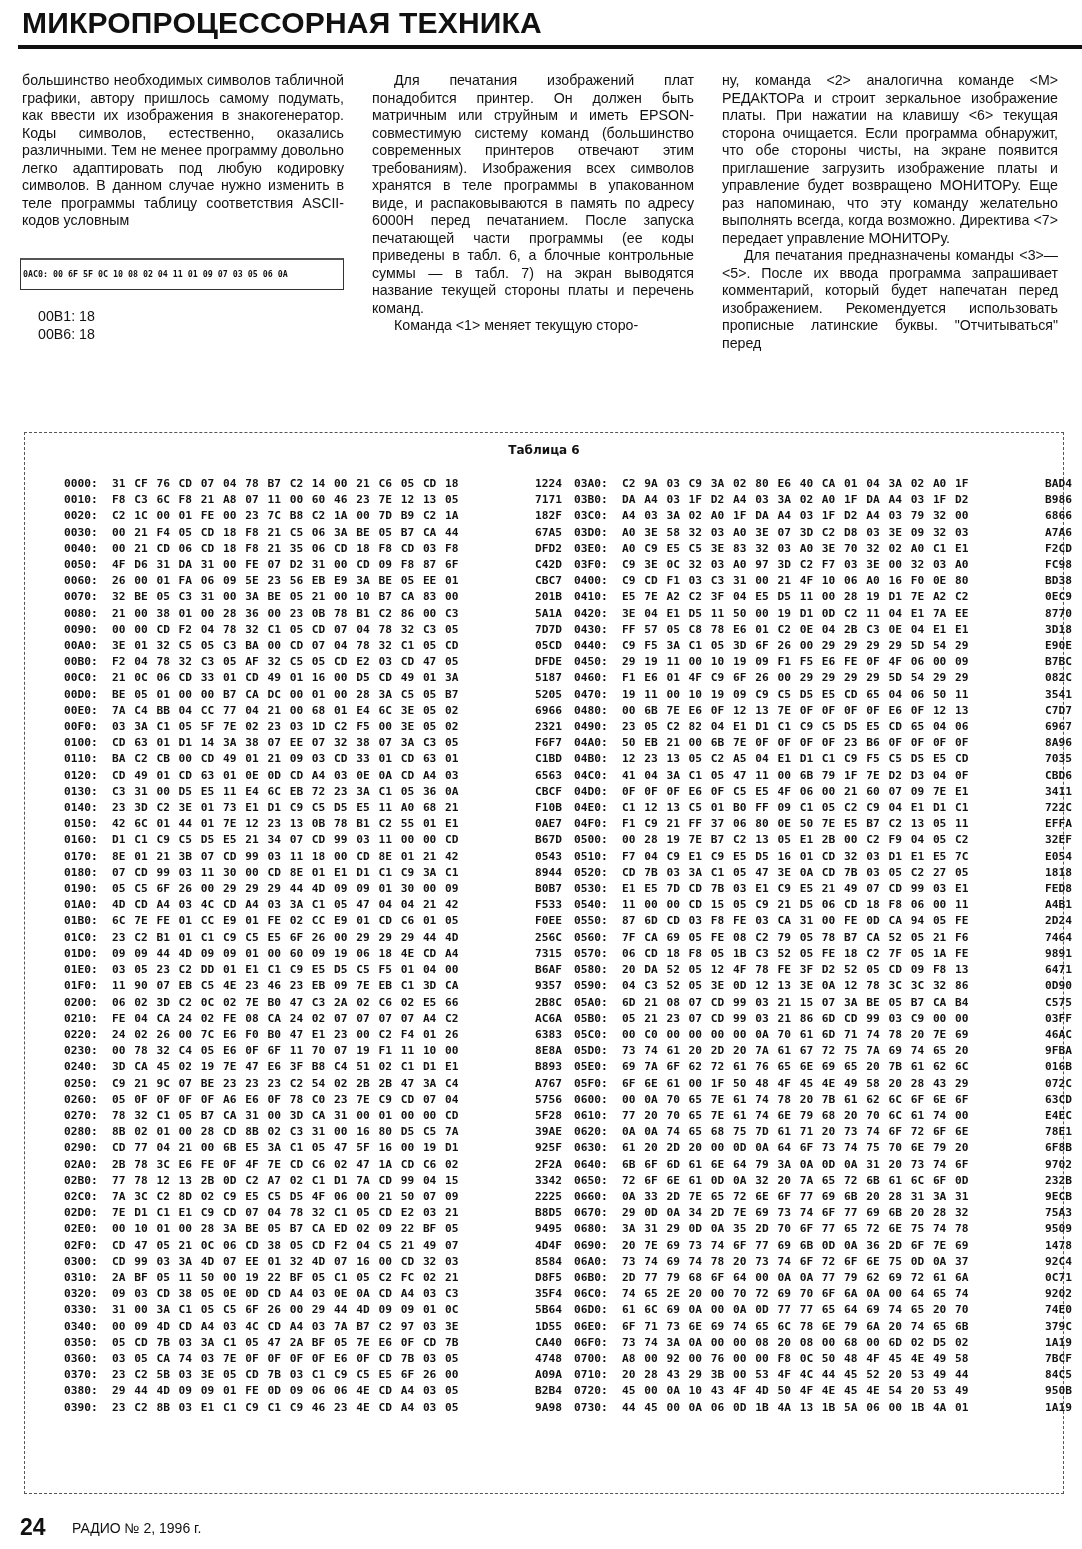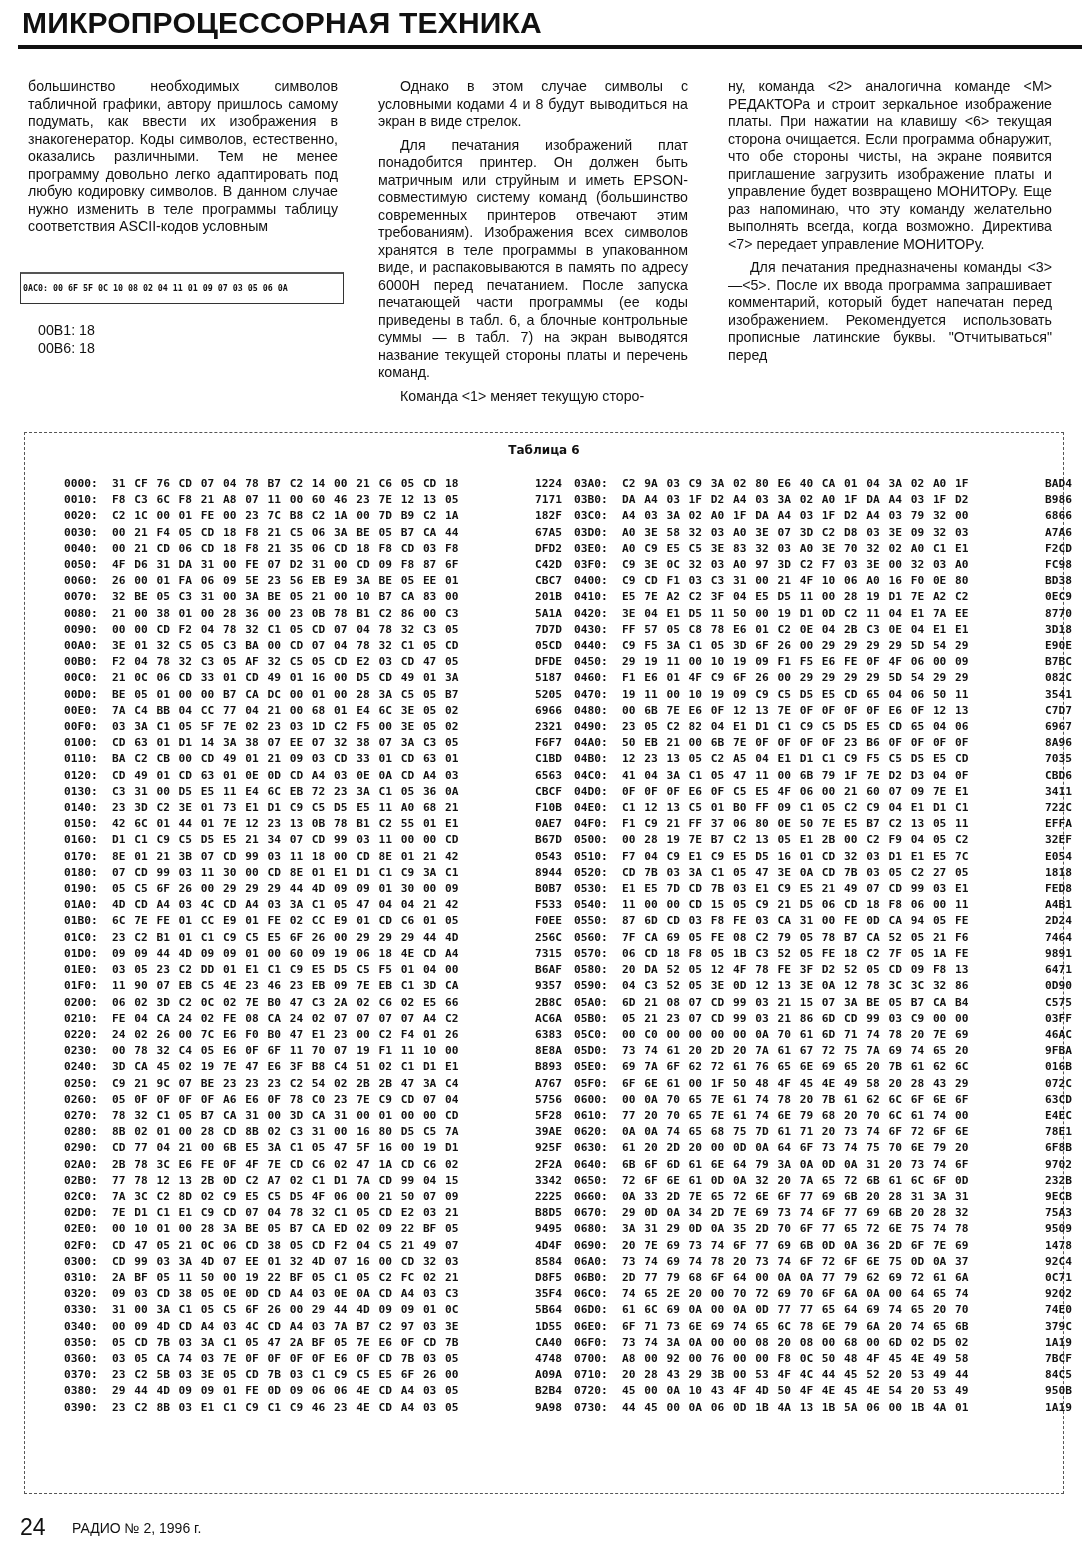--- a/index.html
+++ b/index.html
@@ -1,56 +1,55 @@
 <!DOCTYPE html>
 <html><head>
 <meta charset="utf-8">
 <style>
   html, body { margin:0; padding:0; background:#fff; }
   body { width:1082px; height:1549px; position:relative; overflow:hidden; color:#111; font-family:"Liberation Sans", sans-serif; }
   .header { position:absolute; left:22px; top:6px; font-size:30px; font-weight:bold; letter-spacing:0.2px; }
   .header-rule { position:absolute; left:18px; top:45px; width:1064px; height:4px; background:#111; }
   .col { position:absolute; top:72px; font-size:14.2px; line-height:17.5px; text-align:justify; }
-  .col p { margin:6px; }
+  .col p { margin:0; }
   .col .ind { text-indent:22px; }
   .col1 { left:22px; width:322px; }
   .col2 { left:372px; width:322px; }
   .col3 { left:722px; width:336px; }
-  .codebox { margin:36px 0 18px -2px; border:1px solid #333; border-top:2px solid #555; padding:6px 2px; font-family:"DejaVu Sans Mono", monospace; font-size:8.3px; font-weight:bold; white-space:nowrap; }
+  .codebox { margin:28px 0 18px -2px; border:1px solid #333; border-top:2px solid #555; padding:6px 2px; font-family:"DejaVu Sans Mono", monospace; font-size:8.3px; font-weight:bold; white-space:nowrap; }
   .cursor-codes { margin-top:4px; padding-left:16px; }
   .table-frame { position:absolute; left:24px; top:432px; width:1038px; height:1060px; border:1px dashed #555; }
   .table-title { position:absolute; left:0; width:100%; top:10px; text-align:center; font-family:"DejaVu Sans", sans-serif; font-weight:bold; font-size:12px; }
   .hexcol { position:absolute; top:43px; font-family:"DejaVu Sans Mono", monospace; font-weight:bold; font-size:11.2px; line-height:16.2px; white-space:pre;margin-left:20px; }
   .hexL { left:19px; }
   .hexR { left:529px; }
   .hexrow { display:flex; }
   .hexrow .addr { width:48px; }
   .hexrow .bytes { width:410px; word-spacing:2px; }
   .hexrow .sum { width:40px; text-align:right; }
   .footer { position:absolute; left:20px; top:1514px; }
-  .footer .page { font-size:23px; font-weight:normal; vertical-align:middle; }
+  .footer .page { font-size:23px; font-weight:bold; vertical-align:middle; }
   .footer .issue { font-size:14px; margin-left:22px; vertical-align:middle; }
 </style>
 </head>
 <body>
 
 <div class="header">МИКРОПРОЦЕССОРНАЯ ТЕХНИКА</div>
 <div class="header-rule"></div>
 
 <div class="col col1">
   <p>большинство необходимых символов табличной графики, автору пришлось самому подумать, как ввести их изображения в знакогенератор. Коды символов, естественно, оказались различными. Тем не менее программу довольно легко адаптировать под любую кодировку символов. В данном случае нужно изменить в теле программы таблицу соответствия ASCII-кодов условным</p>
   <div class="codebox">0AC0: 00 6F 5F 0C 10 08 02 04 11 01 09 07 03 05 06 0A</div>
   <div class="cursor-codes">
     <div>00B1: 18</div>
     <div>00B6: 18</div>
   </div>
 </div>
 
 <div class="col col2">
-  <p class="ind">Однако в этом случае символы с условными кодами 4 и 8 будут выводиться на экран в виде стрелок.</p>
   <p class="ind">Для печатания изображений плат понадобится принтер. Он должен быть матричным или струйным и иметь EPSON-совместимую систему команд (большинство современных принтеров отвечают этим требованиям). Изображения всех символов хранятся в теле программы в упакованном виде, и распаковываются в память по адресу 6000H перед печатанием. После запуска печатающей части программы (ее коды приведены в табл. 6, а блочные контрольные суммы — в табл. 7) на экран выводятся название текущей стороны платы и перечень команд.</p>
   <p class="ind">Команда &lt;1&gt; меняет текущую сторо-</p>
 </div>
 
 <div class="col col3">
   <p>ну, команда &lt;2&gt; аналогична команде &lt;M&gt; РЕДАКТОРа и строит зеркальное изображение платы. При нажатии на клавишу &lt;6&gt; текущая сторона очищается. Если программа обнаружит, что обе стороны чисты, на экране появится приглашение загрузить изображение платы и управление будет возвращено МОНИТОРу. Еще раз напоминаю, что эту команду желательно выполнять всегда, когда возможно. Директива &lt;7&gt; передает управление МОНИТОРу.</p>
   <p class="ind">Для печатания предназначены команды &lt;3&gt;—&lt;5&gt;. После их ввода программа запрашивает комментарий, который будет напечатан перед изображением. Рекомендуется использовать прописные латинские буквы. "Отчитываться" перед</p>
 </div>
 
 <div class="table-frame">

